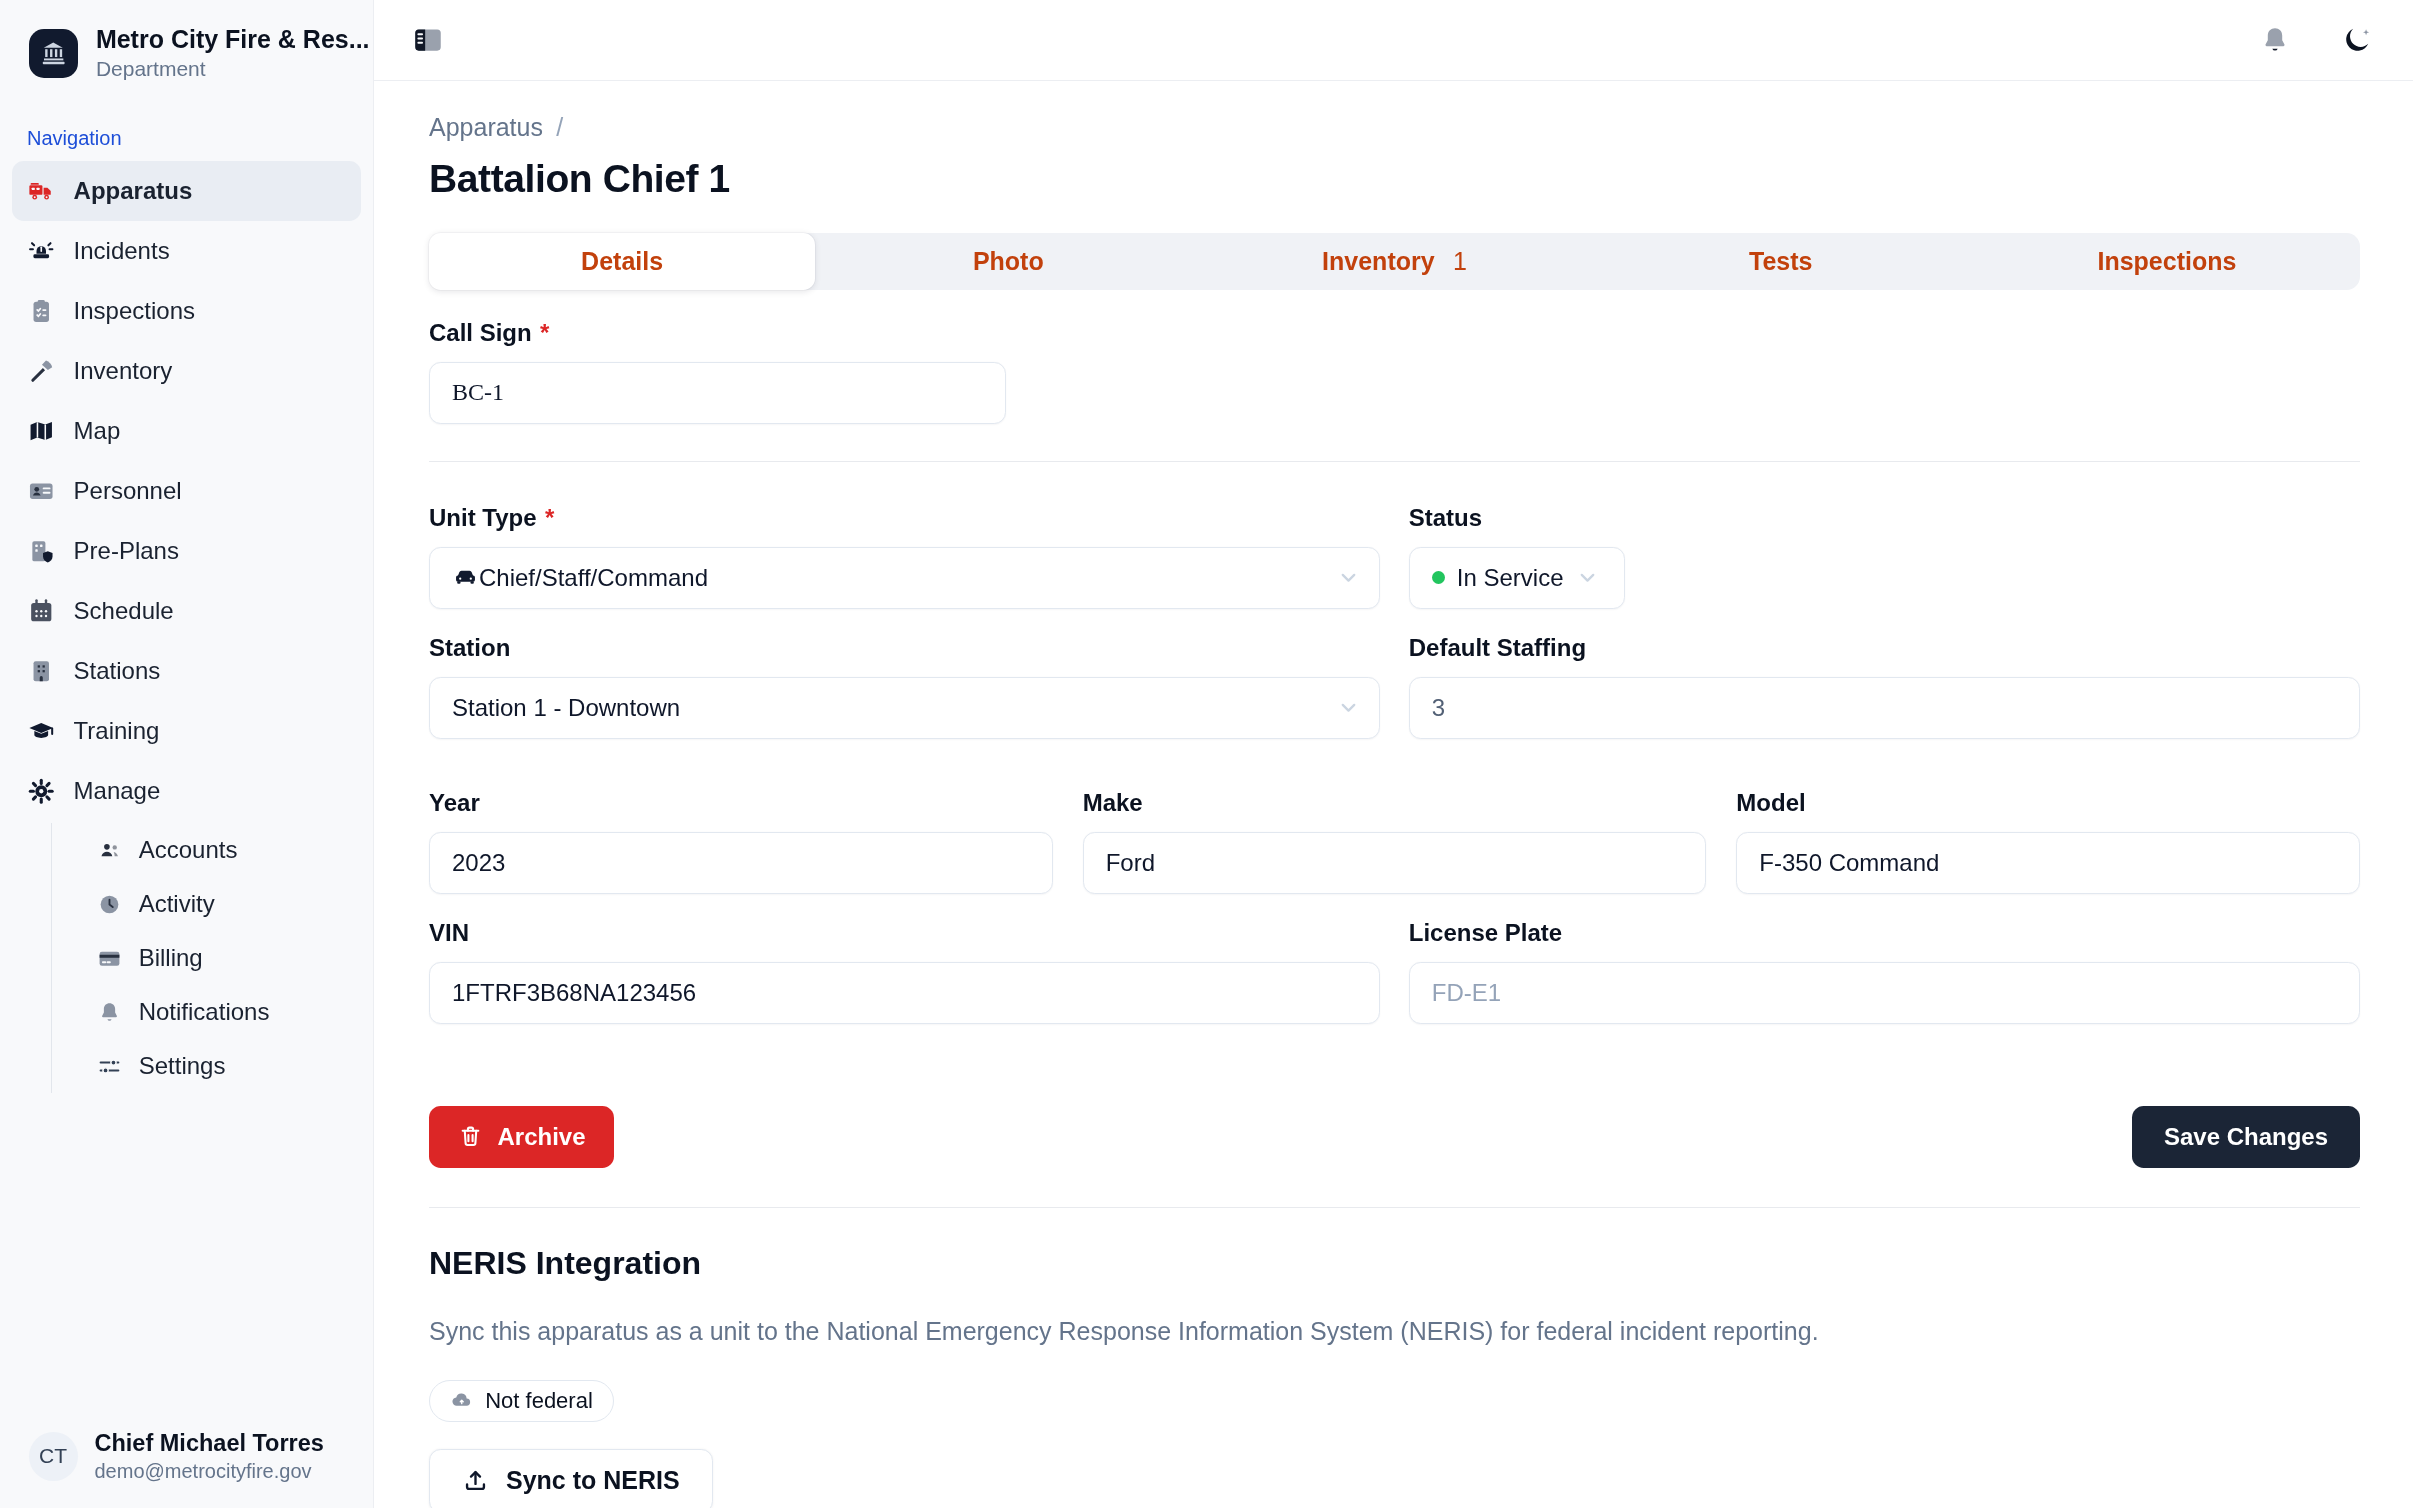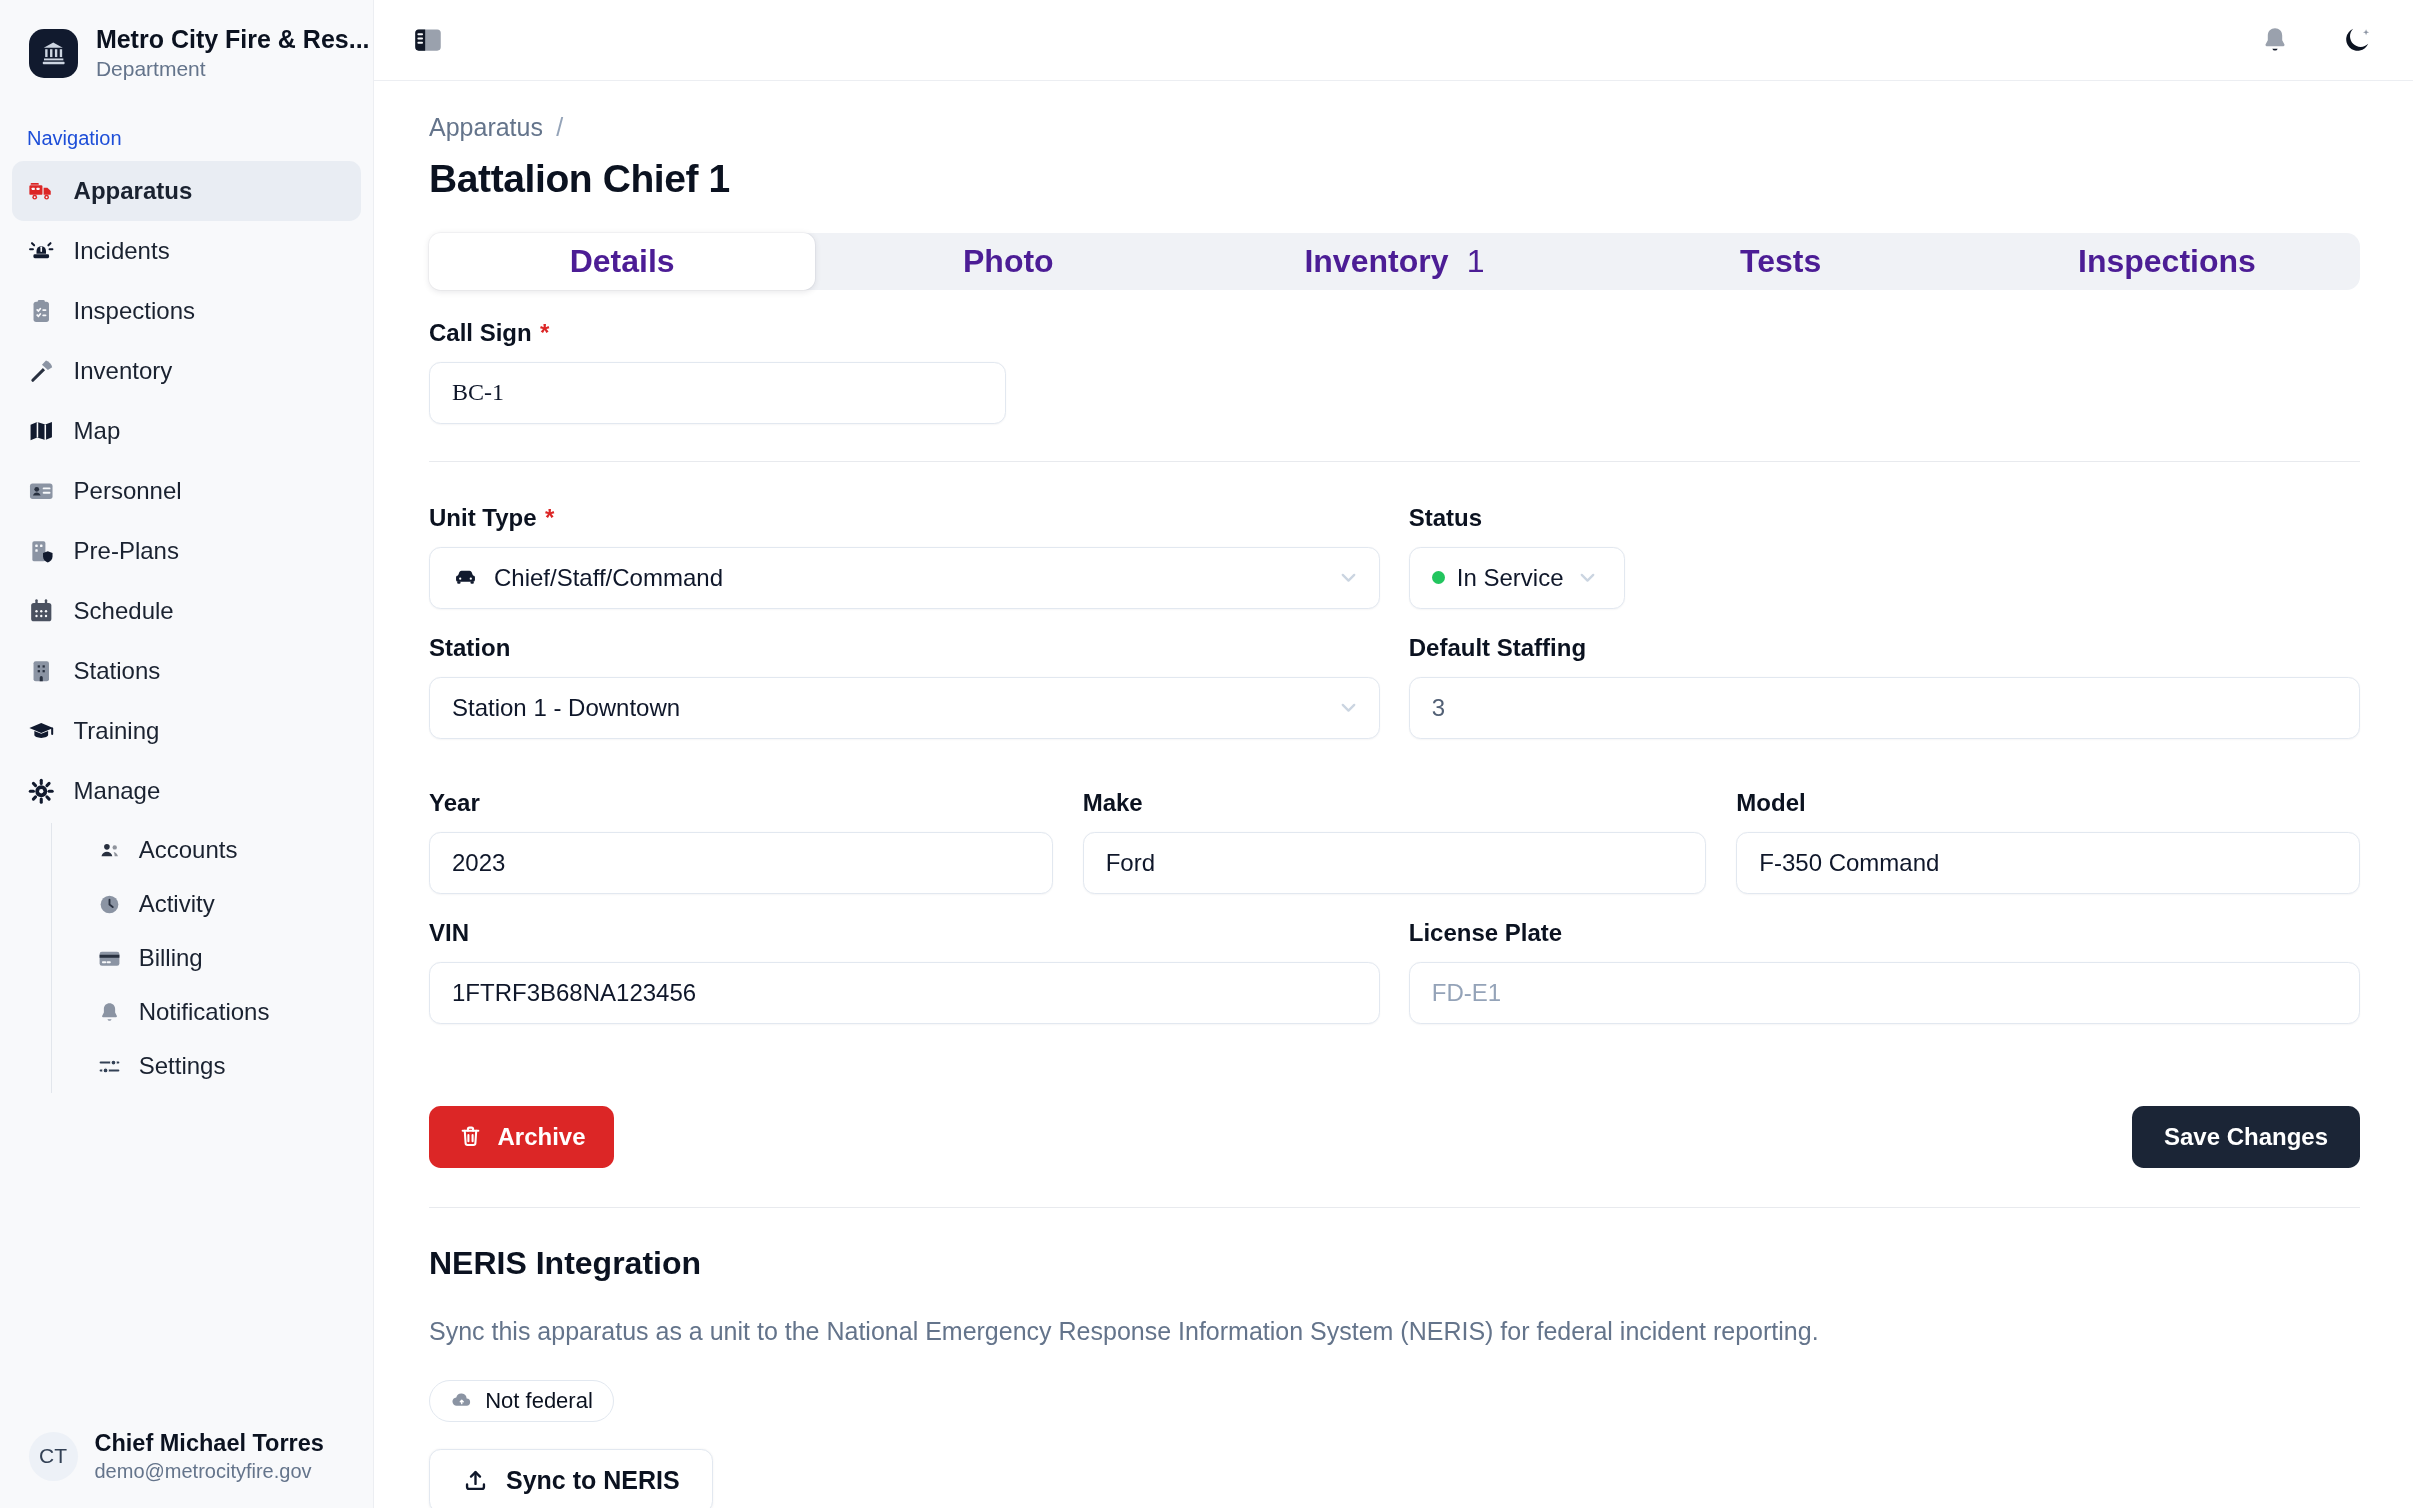--- a/index.html
+++ b/index.html
@@ -67,40 +67,40 @@
   .breadcrumb .crumb { cursor:pointer; }
   .breadcrumb .sep { color:#94a3b8; }
   .page-title { margin-top:15px; font-size:39px; font-weight:700; color:#0b1220; letter-spacing:-0.4px; }
 
   .tabs {
     margin-top:32px; height:57px; background:#f0f2f6; border-radius:13.4px;
     display:flex; align-items:stretch; padding:0;
   }
   .tab {
     flex:1; display:flex; align-items:center; justify-content:center; gap:18.4px;
-    font-size:32px; font-weight:600; color:#4c1d95; cursor:pointer; border-radius:11.7px;
+    font-size:25px; font-weight:600; color:#c2410c; cursor:pointer; border-radius:11.7px;
   }
   .tab.active { background:#fff; box-shadow:0 1.7px 6.7px rgba(15,23,42,.10), 0 0 0 0.8px rgba(15,23,42,.04); }
   .tab-badge { font-weight:500; }
 
   .field-label { display:flex; gap:8.4px; font-size:24px; font-weight:600; color:#0b1220; margin-bottom:15px; }
   .req { color:#dc2626; }
 
   .input {
     width:100%; height:62px; border:1.7px solid #e2e8f0; border-radius:11.7px;
     background:#fff; padding:0 22px; font-size:24px; color:#0f172a;
     font-family:"Liberation Sans", sans-serif; outline:none;
     box-shadow:0 0.8px 1.7px rgba(15,23,42,.04);
   }
   .input::placeholder { color:#94a3b8; }
   .input.muted { color:#526075; }
 
   .select {
     height:62px; border:1.7px solid #e2e8f0; border-radius:11.7px; background:#fff;
-    display:flex; align-items:center; gap:15px; padding:0 18.4px 0 22px;
+    display:flex; align-items:center; padding:0 18.4px 0 22px;
     font-size:24px; color:#0f172a; cursor:pointer;
     box-shadow:0 0.8px 1.7px rgba(15,23,42,.04);
   }
   .select .grow { flex:1; }
   .chev { width:25px; height:25px; color:#cbd5e1; flex:0 0 25px; }
   .dot { width:13.4px; height:13.4px; border-radius:50%; background:#22c55e; flex:0 0 13.4px; }
 
   .call-sign-input { width:577px;font-family:Liberation Serif, serif; }
   .divider { border:none; border-top:1.7px solid #e8eaee; margin:37px 0 42px; }
   .grid2 { display:grid; grid-template-columns:1fr 1fr; column-gap:28.5px; }

